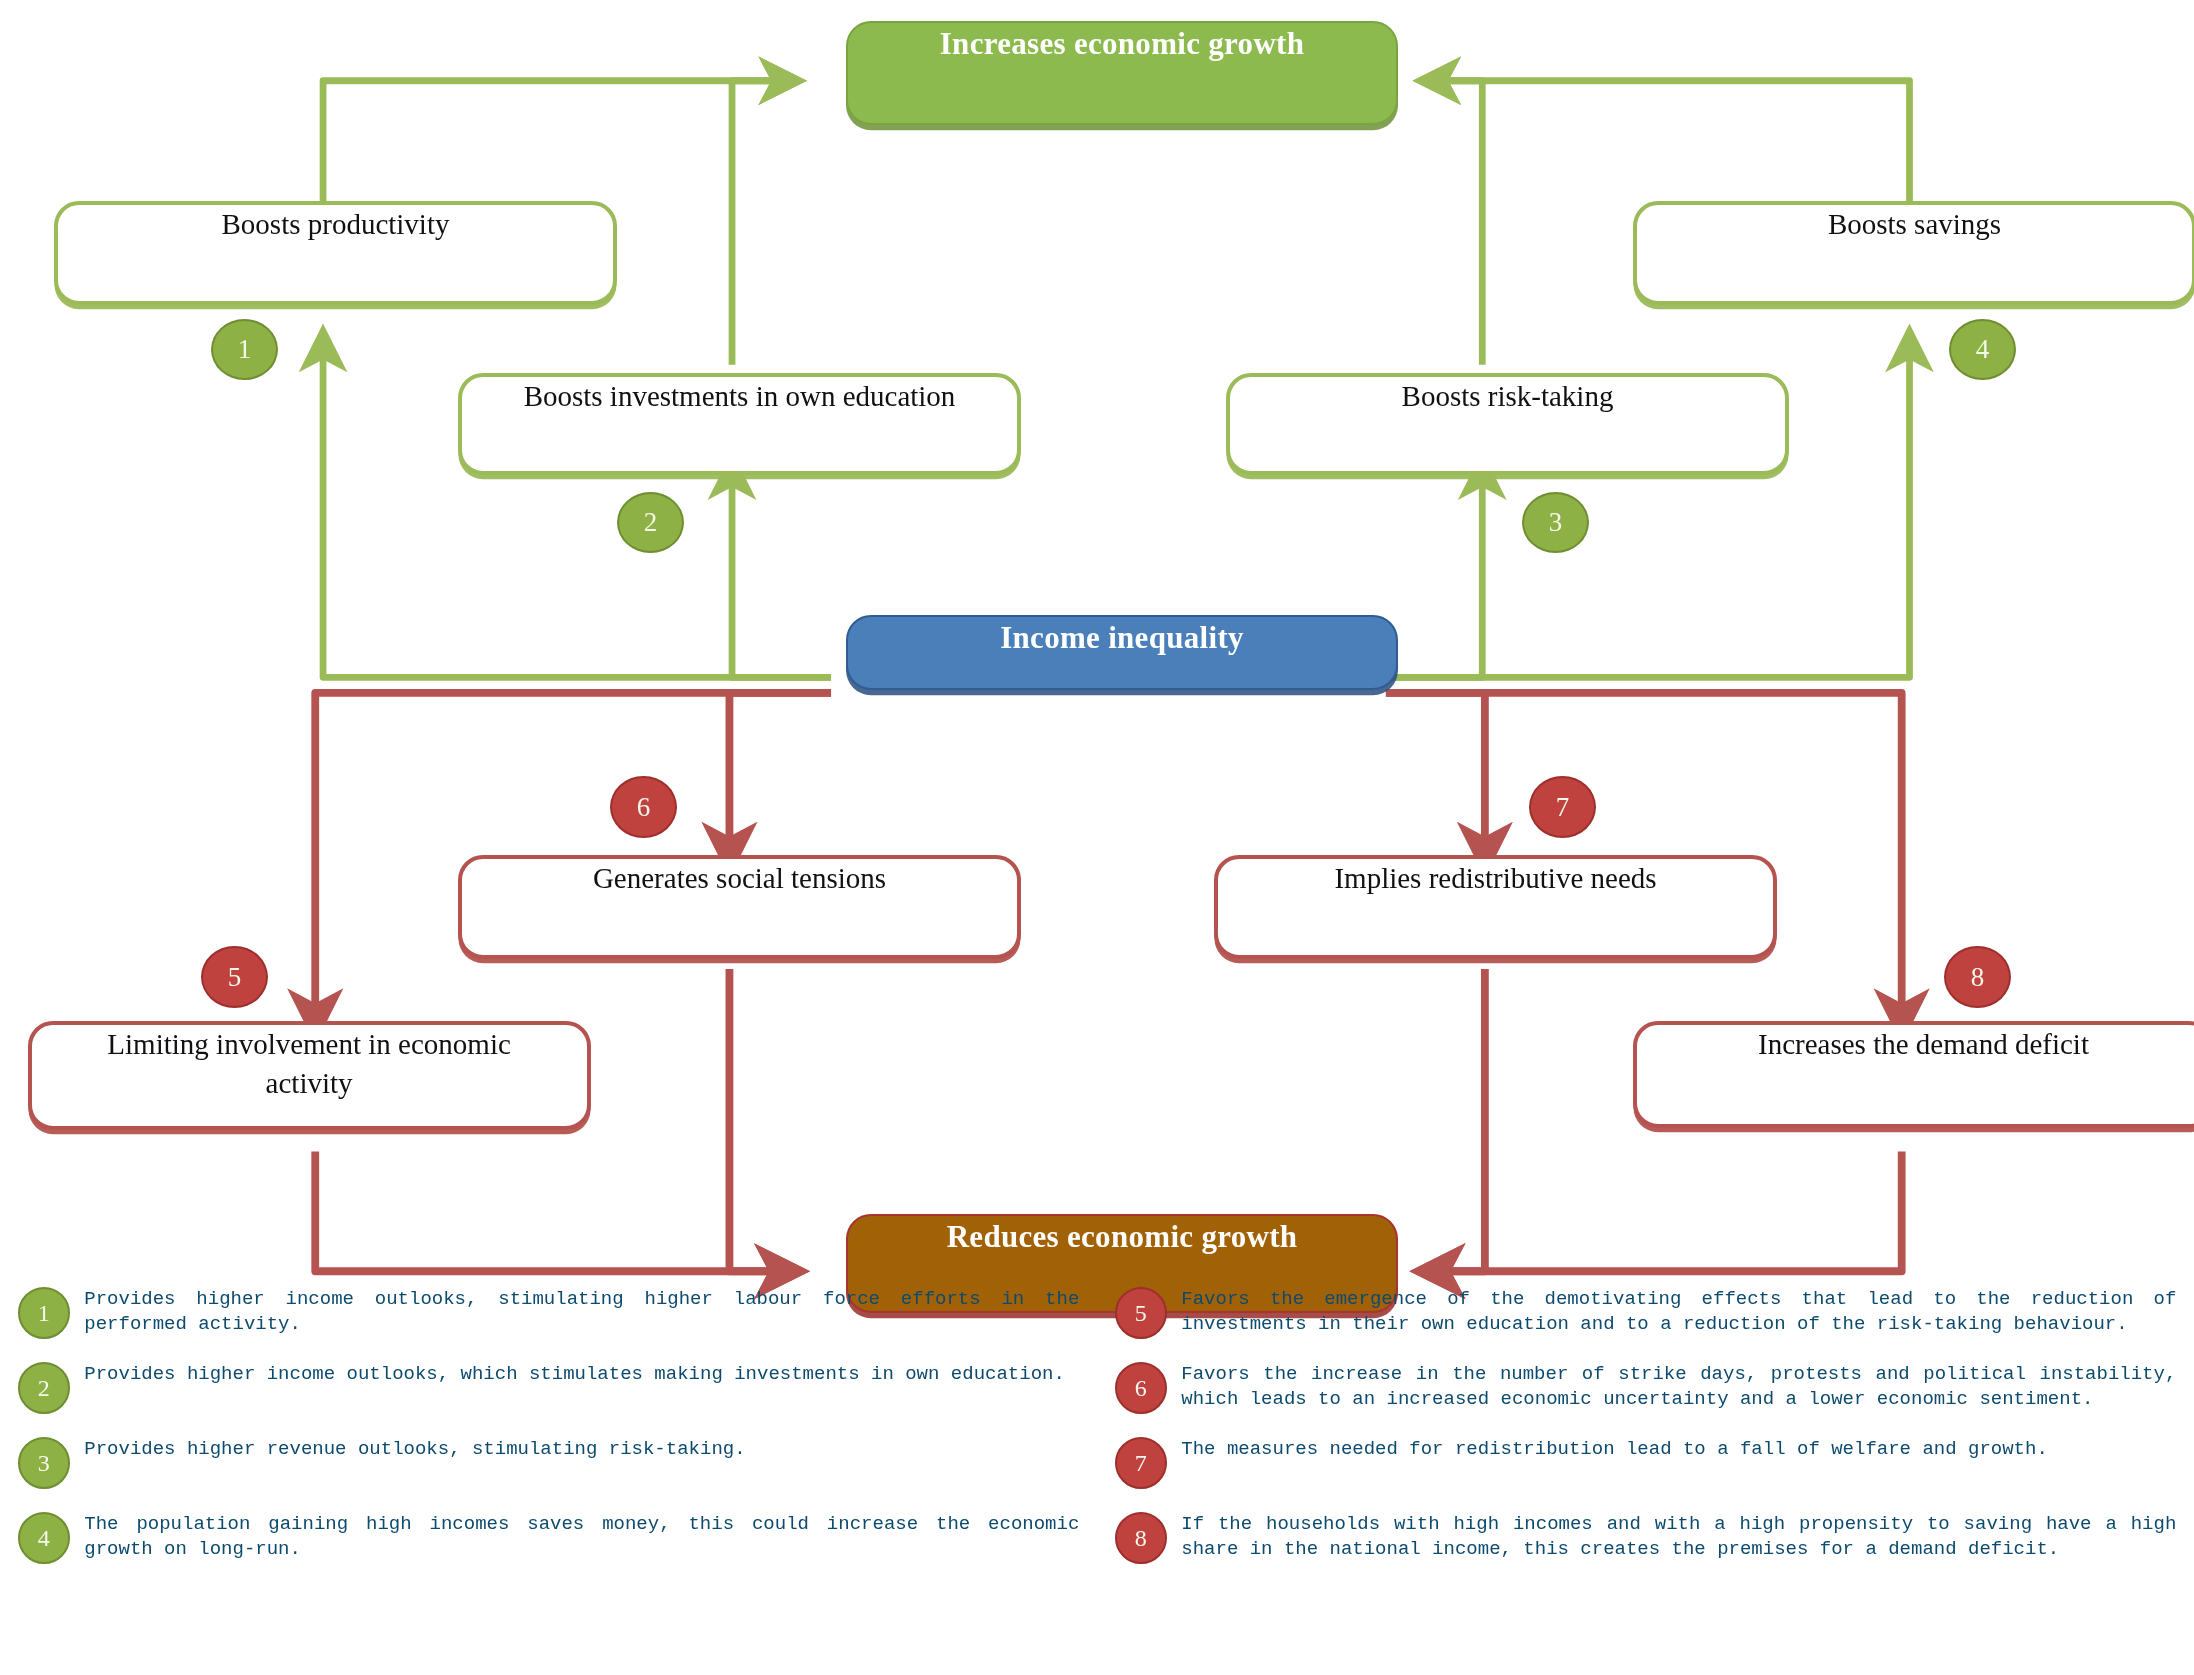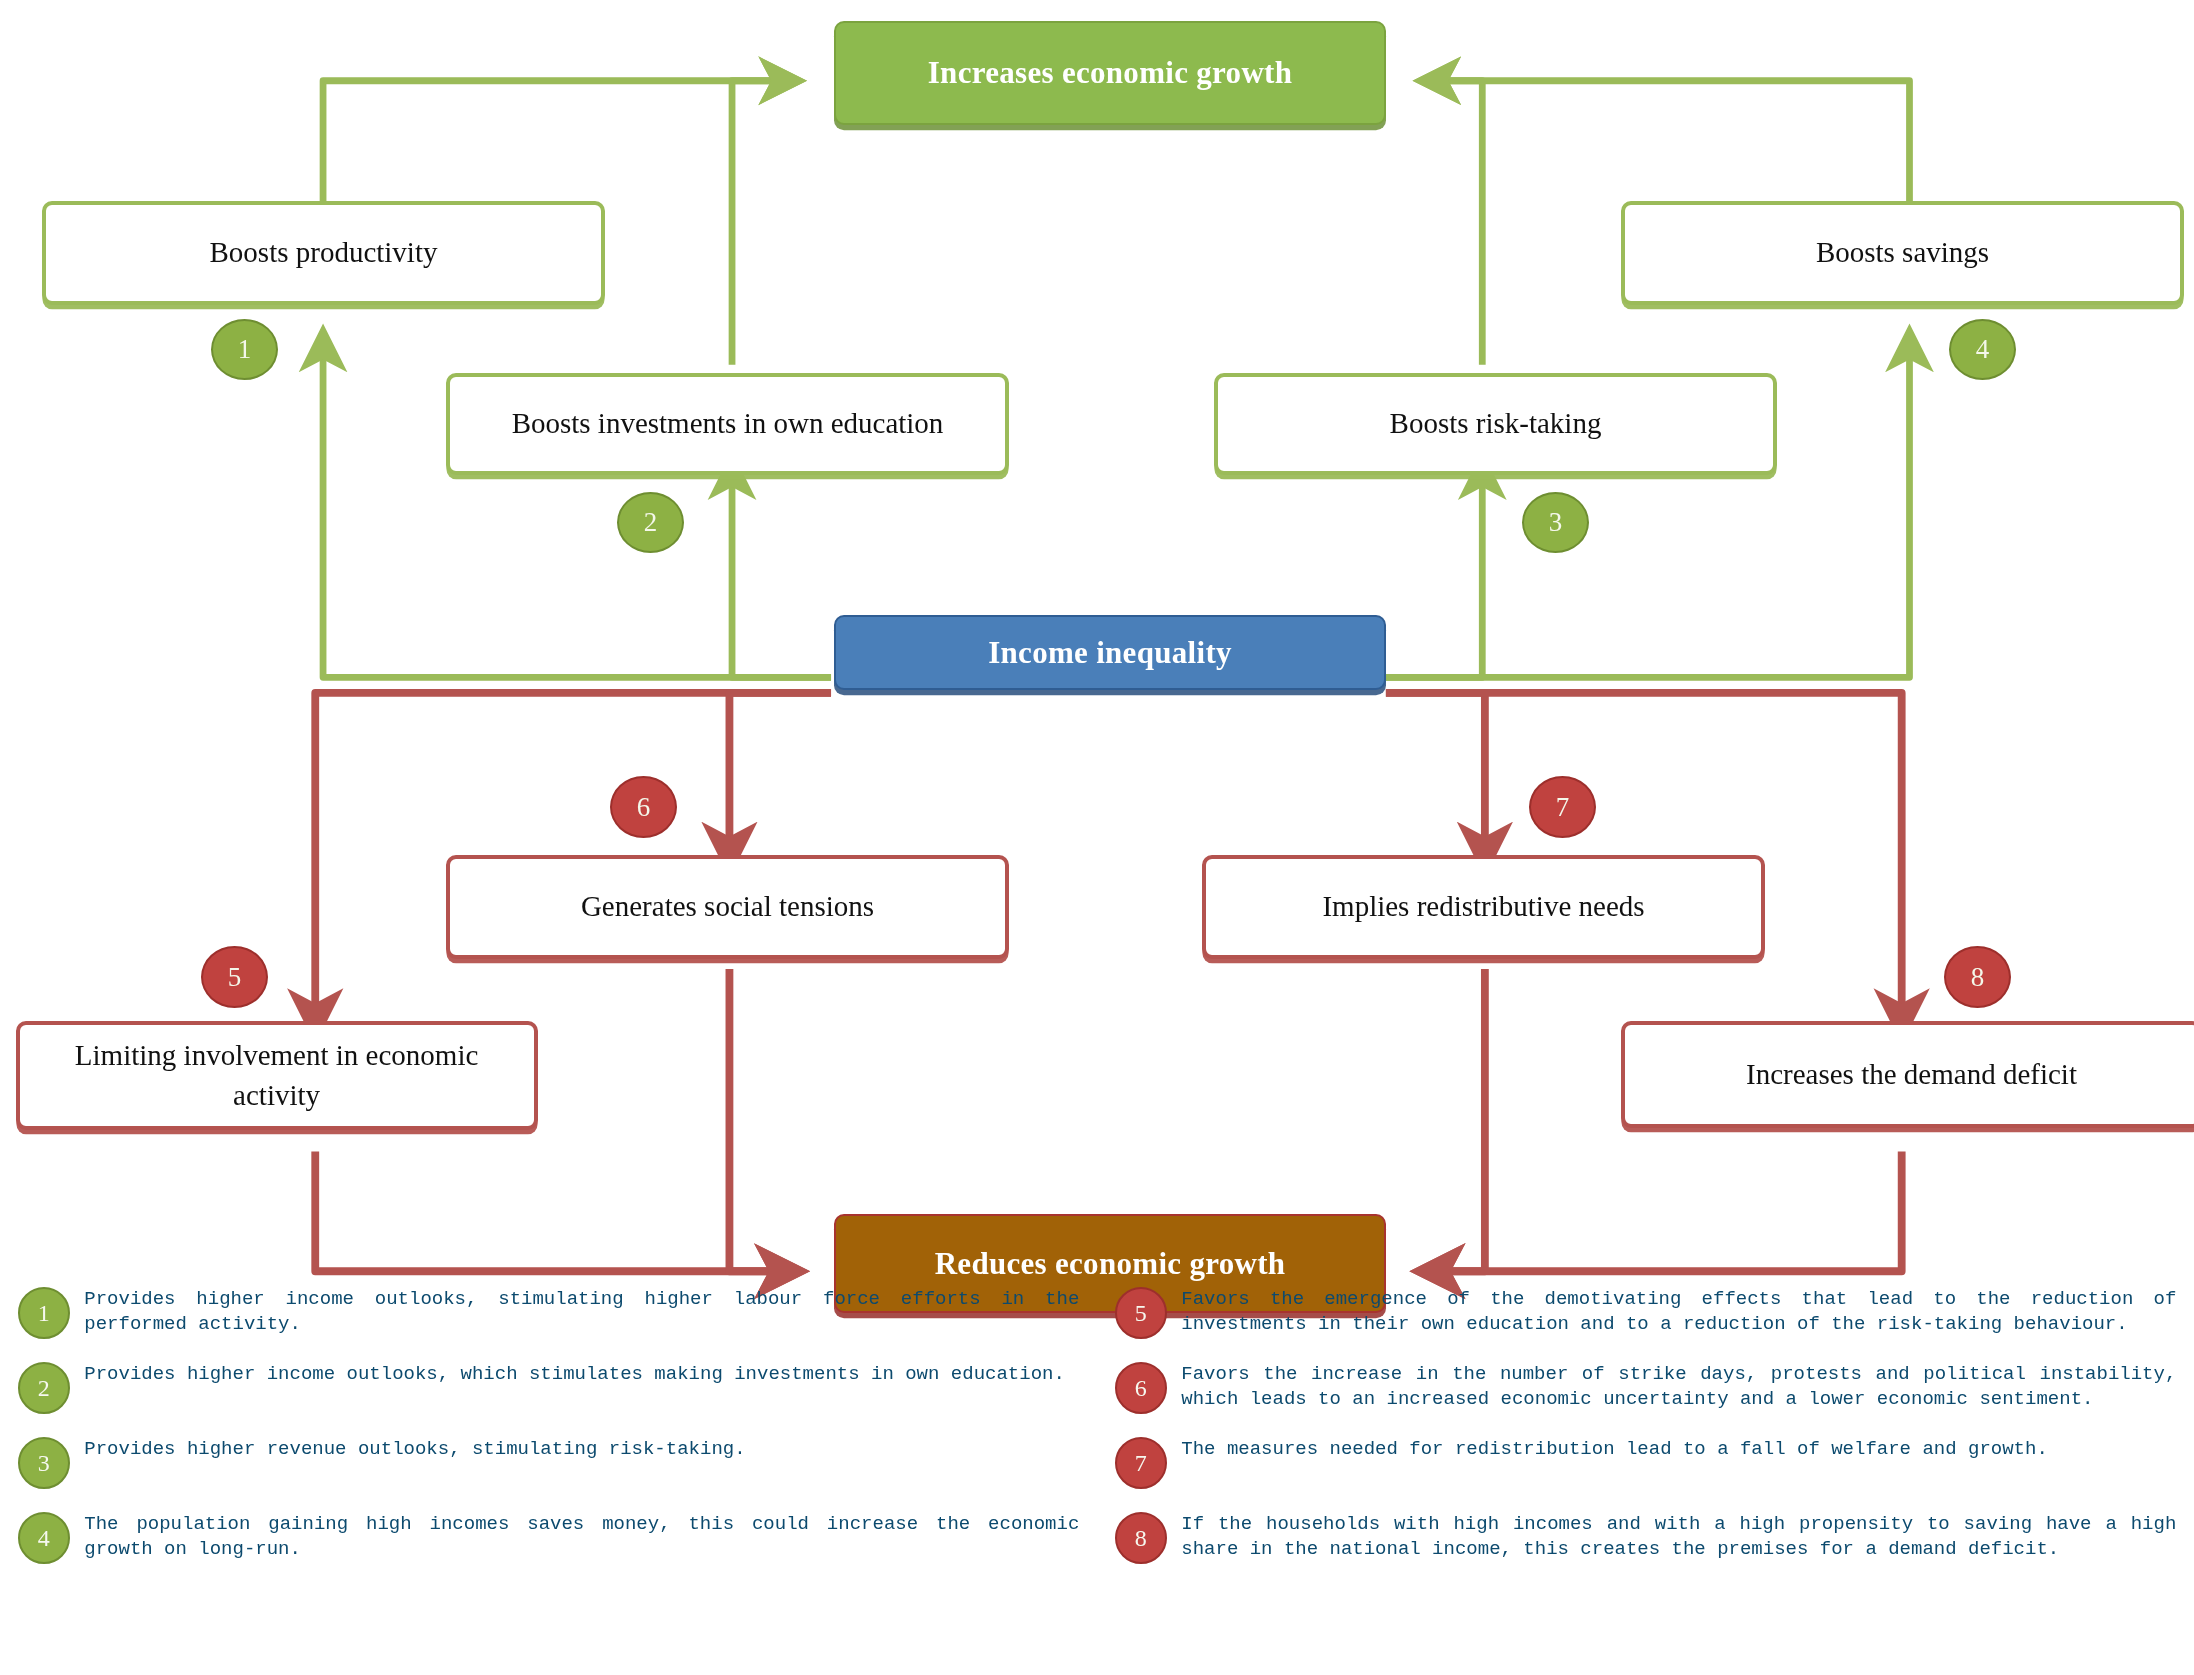--- a/index.html
+++ b/index.html
@@ -1,21 +1,21 @@
 <!DOCTYPE html>
 <html style="font-size:8.3px"><head>
 <meta charset="utf-8">
 <style>
   html,body{margin:0;padding:0;background:#ffffff;}
   body{font-family:"Liberation Serif", serif;}
   #page{position:relative;width:2194px;height:1675px;background:#fff;overflow:hidden;}
 
   
-  .node{position:absolute;box-sizing:border-box;display:flex;align-items:center;
-        justify-content:center;text-align:center;border-radius:10px;z-index:5;}
+  .node{position:absolute;box-sizing:border-box;display:flex;
+        justify-content:center;text-align:center;border-radius:25px;z-index:5;margin-left:12px;}
   .node span{display:block;line-height:1.35;}
 
   .hero{color:#ffffff;font-weight:bold;font-size:31px;letter-spacing:0.3px;}
   .hero-green{background:#8dba4e;border:2.6px solid #7ba33f;
       box-shadow:0 5.2px 0 0 rgba(108,145,55,.85);}
   .hero-blue{background:#4a7fb9;border:2.6px solid #2f5d93;
       box-shadow:0 5.2px 0 0 rgba(40,78,125,.85);}
   .hero-red{background:#a16207;border:2.6px solid #a8332f;
       box-shadow:0 5.2px 0 0 rgba(150,45,41,.85);}
 
@@ -120,21 +120,21 @@
   </div>
 
   <div class="node plain plain-green" style="left:1214px;top:373px;width:563px;height:102px;">
     <span>Boosts risk-taking</span>
   </div>
 
   <div class="node plain plain-green" style="left:1621px;top:201px;width:563px;height:104px;">
     <span>Boosts savings</span>
   </div>
 
-  <div class="node plain plain-red" style="left:15.6px;top:1021px;width:522px;height:109px;">
+  <div class="node plain plain-red" style="left:15.6px;top:1021px;width:563px;height:109px;">
     <span style="max-width:453px;">Limiting involvement in economic activity</span>
   </div>
 
   <div class="node plain plain-red" style="left:446px;top:855px;width:563px;height:104px;">
     <span>Generates social tensions</span>
   </div>
 
   <div class="node plain plain-red" style="left:1202px;top:855px;width:563px;height:104px;">
     <span>Implies redistributive needs</span>
   </div>

